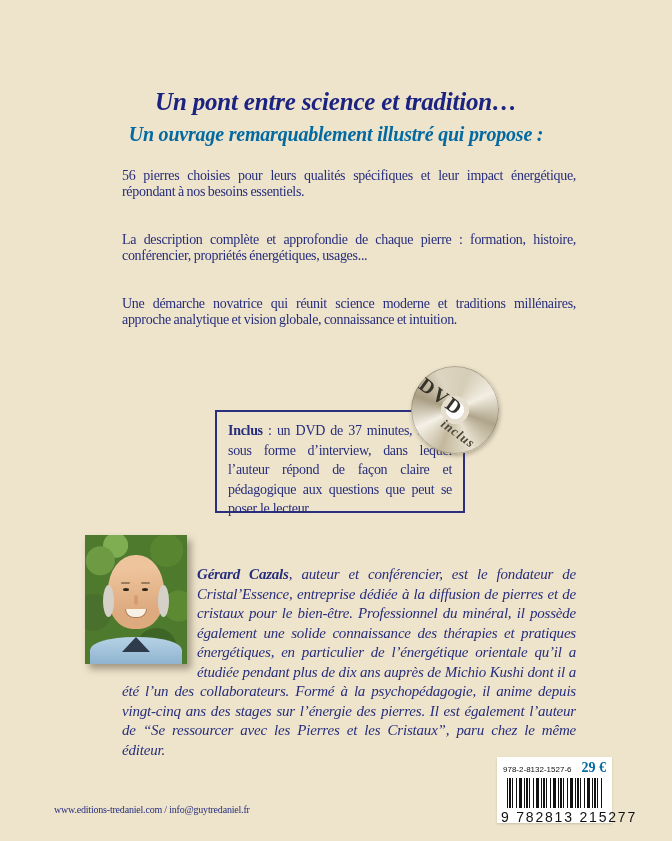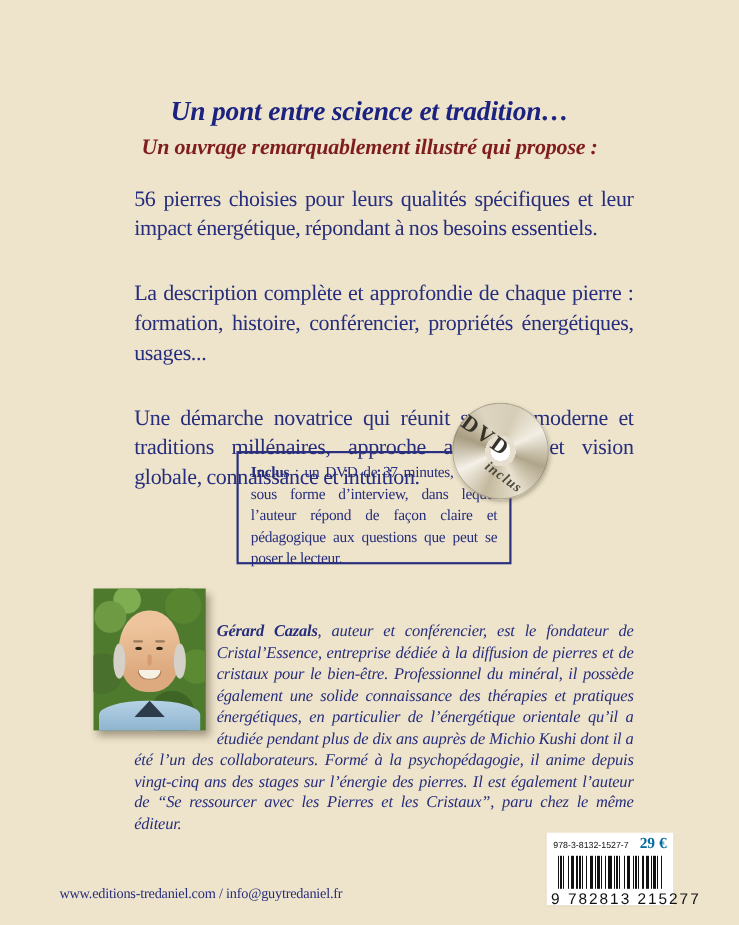--- a/index.html
+++ b/index.html
@@ -14,25 +14,25 @@
   .title{
     position:absolute;top:88px;left:0;width:672px;margin:0;
     text-align:center;
     font:bold italic 25px/1.1 "Liberation Serif", serif;
     color:#1b2280;letter-spacing:-0.2px;
   }
   .subtitle{
     position:absolute;top:122px;left:0;width:672px;margin:0;
     text-align:center;
     font:bold italic 20px/1.2 "Liberation Serif", serif;
-    color:#7f1d1d;letter-spacing:-0.2px;
+    color:#0369a1;letter-spacing:-0.2px;
   }
   .paragraphs{
     position:absolute;left:122px;top:168px;width:454px;
-    font-size:20px;line-height:27px;letter-spacing:-0.3px;word-spacing:-0.5px;
+    font-size:14px;line-height:16px;letter-spacing:-0.3px;word-spacing:-0.5px;
     text-align:justify;
   }
   .paragraphs p{margin:0 0 32px 0;}
   .dvd-box{
     position:absolute;left:215px;top:410px;width:250px;height:103px;
     border:2px solid #2a2f7e;box-sizing:border-box;
     padding:9px 11px;
     font-size:14px;line-height:19.5px;letter-spacing:-0.3px;
     text-align:justify;
   }
@@ -103,21 +103,21 @@
     border-radius:48% 48% 0 0;
     background:linear-gradient(#b6d2e6,#8fb4cf);
   }
   .collar{
     position:absolute;left:37px;bottom:12px;width:28px;height:15px;
     background:#2e3b4a;
     clip-path:polygon(0 100%,50% 0,100% 100%);
   }
   .website{
     position:absolute;left:54px;top:804px;
-    font-size:13px;letter-spacing:-0.2px;color:#262d7c;
+    font-size:10px;letter-spacing:-0.2px;color:#262d7c;
   }
   .barcode-label{
     position:absolute;left:497px;top:757px;width:115px;height:66px;
     background:#ffffff;box-sizing:border-box;padding:3px 4px 2px;
     box-shadow:0 1px 2px rgba(90,80,60,.25);
   }
   .label-top{display:flex;align-items:baseline;justify-content:space-between;padding:0 2px;}
   .isbn{font-family:"Liberation Sans", sans-serif;font-size:8px;color:#111;white-space:nowrap;}
   .price{font:bold 14px "Liberation Serif", serif;color:#0369a1;white-space:nowrap;}
   .bars{
@@ -171,20 +171,20 @@
       <div class="shirt"></div>
       <div class="collar"></div>
     </div>
     <p><strong>Gérard Cazals</strong><span>, auteur et conférencier, est le fondateur de Cristal’Essence, entreprise dédiée à la diffusion de pierres et de cristaux pour le bien-être. Professionnel du minéral, il possède également une solide connaissance des thérapies et pratiques énergétiques, en particulier de l’énergétique orientale qu’il a étudiée pendant plus de dix ans auprès de Michio Kushi dont il a été l’un des collaborateurs. Formé à la psychopédagogie, il anime depuis vingt-cinq ans des stages sur l’énergie des pierres. Il est également l’auteur de “Se ressourcer avec les Pierres et les Cristaux”, paru chez le même éditeur.</span></p>
   </div>
 
   <div class="website">www.editions-tredaniel.com / info@guytredaniel.fr</div>
 
   <div class="barcode-label">
     <div class="label-top">
-      <span class="isbn">978-3-8132-1527-7</span>
+      <span class="isbn">978-2-8132-1527-6</span>
       <span class="price">29 €</span>
     </div>
     <div class="bars"></div>
     <div class="digits">9 782813 215277</div>
   </div>
 
 </div>
 
 </body></html>

